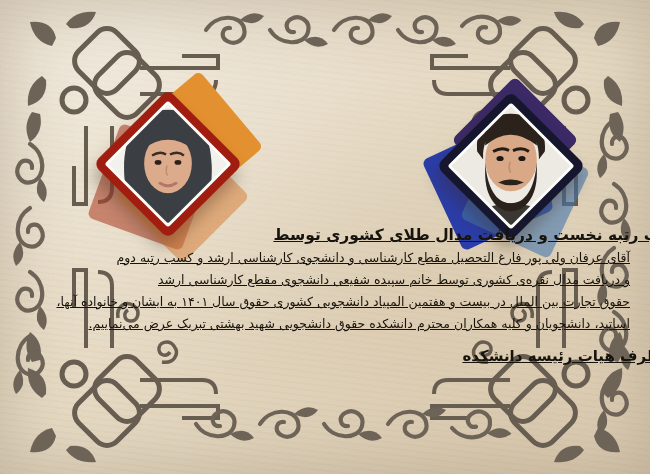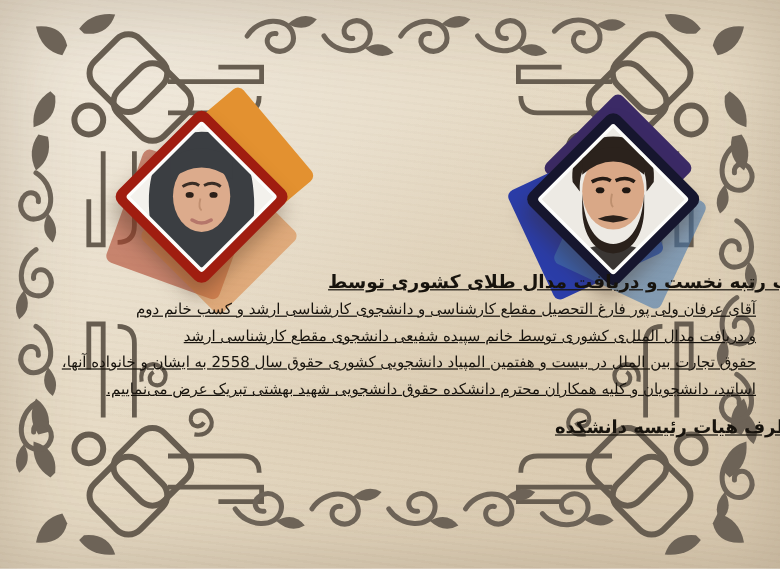--- a/index.html
+++ b/index.html
@@ -168,20 +168,20 @@
             <ellipse cx="71" cy="53" rx="3.6" ry="2.6" fill="#1f1712"></ellipse>
             <path d="M59,56 q-2,9 1,11" stroke="#bd8f6e" stroke-width="1.6" fill="none"></path>
           </svg>
         </div>
       </div>
     </div>
   </div>
 
   <div class="textblock">
     <div class="tb-title">کسب رتبه نخست و دریافت مدال طلای کشوری توسط</div>
-    <div class="tb-line">آقای عرفان ولی پور فارغ التحصیل مقطع کارشناسی و دانشجوی کارشناسی ارشد  و کسب خانم دوم</div>
-    <div class="tb-line">و دریافت مدال الملل‌ی کشوری توسط خانم سپیده شفیعی دانشجوی مقطع کارشناسی ارشد</div>
-    <div class="tb-line">حقوق تجارت بین الملل در بیست و هفتمین المپیاد دانشجویی کشوری حقوق سال 2558 به ایشان و خانواده آنها،</div>
+    <div class="tb-line">آقای عرفان ولی پور فارغ التحصیل مقطع کارشناسی و دانشجوی کارشناسی ارشد  و کسب رتبه دوم</div>
+    <div class="tb-line">و دریافت مدال نقره‌ی کشوری توسط خانم سپیده شفیعی دانشجوی مقطع کارشناسی ارشد</div>
+    <div class="tb-line">حقوق تجارت بین الملل در بیست و هفتمین المپیاد دانشجویی کشوری حقوق سال ۱۴۰۱ به ایشان و خانواده آنها،</div>
     <div class="tb-line">اساتید، دانشجویان و کلیه همکاران محترم دانشکده حقوق دانشجویی شهید بهشتی تبریک عرض می‌نماییم.</div>
     <div class="tb-sign">از طرف هیات رئیسه دانشکده</div>
   </div>
 
 </div>
 
 </body></html>

